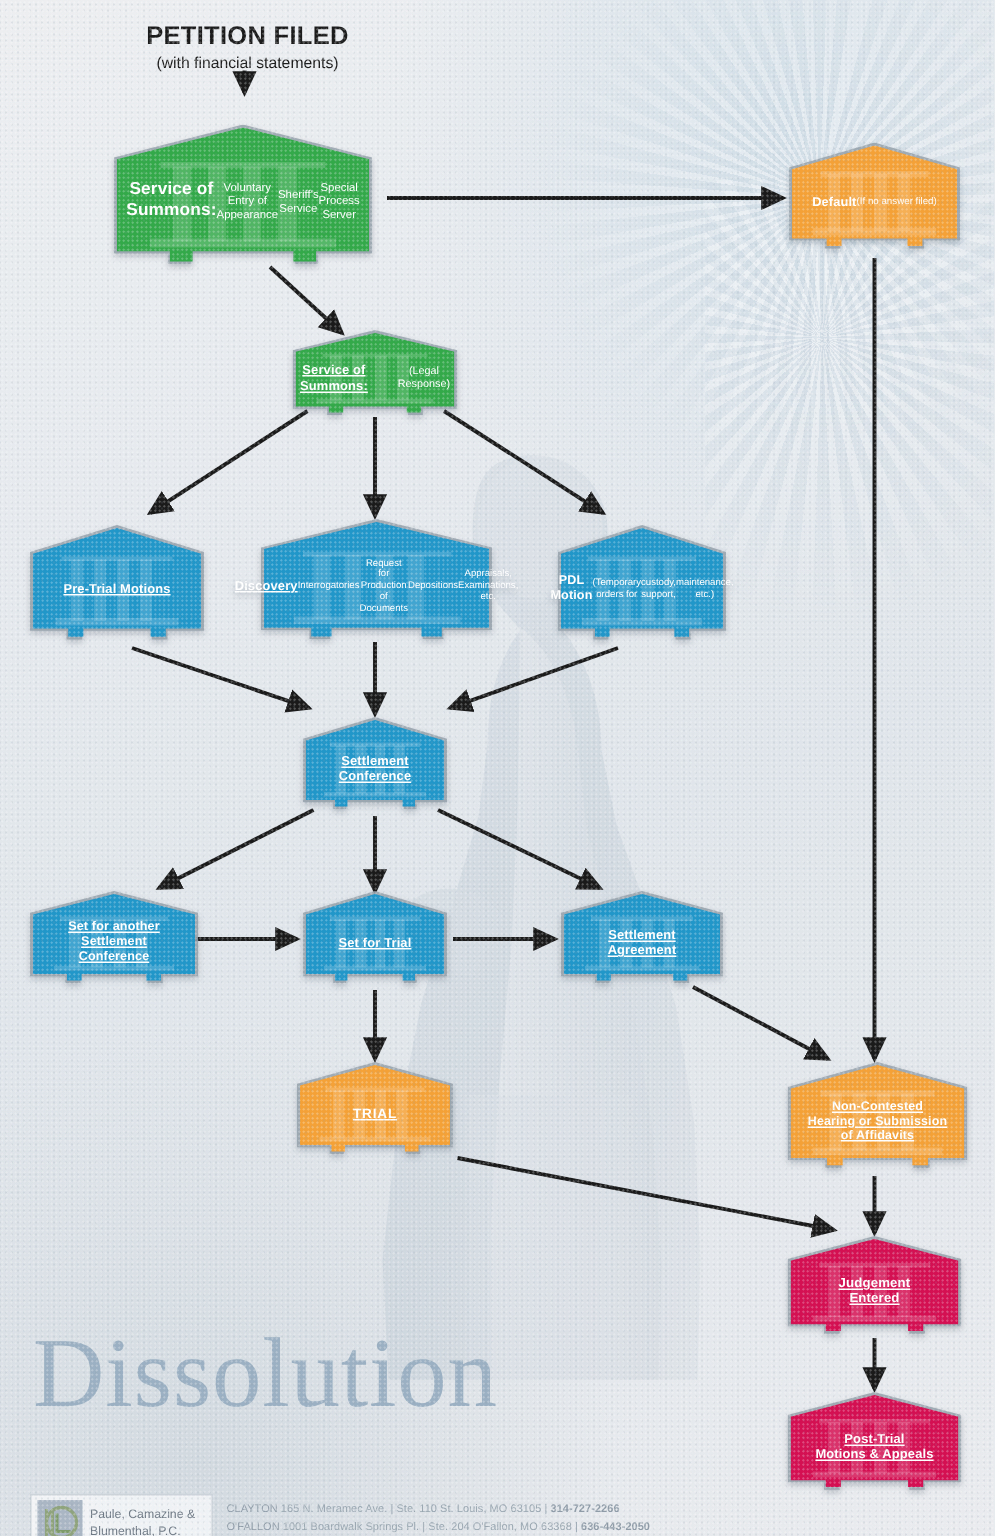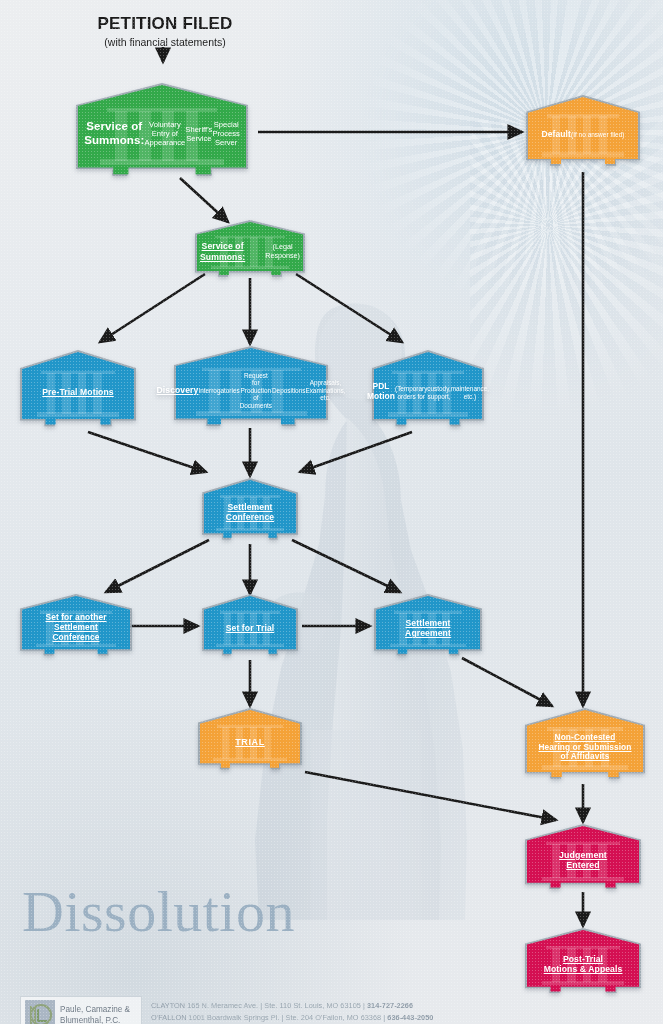--- a/index.html
+++ b/index.html
@@ -107,21 +107,21 @@
   
   #hdr{position:absolute;left:0;top:14px;width:330px;text-align:center;}
   #hdr .h1{font-size:17px;font-weight:bold;color:#1b1b1b;letter-spacing:.2px;}
   #hdr .h2{font-size:10.5px;color:#1b1b1b;margin-top:2px;}
 
   
   #arrows{position:absolute;inset:0;pointer-events:none;}
 
   
   #brand{position:absolute;left:22px;top:884px;}
-  #brand .b1{font-family:"Liberation Serif",serif;font-size:58px;line-height:.98;
+  #brand .b1{font-family:"Liberation Serif",serif;font-size:66px;line-height:.98;
     color:#9bb0c2;letter-spacing:.5px;}
   #brand .b2{font-family:"Liberation Serif",serif;font-size:26px;line-height:1.1;
     color:#9bb0c2;margin-top:2px;letter-spacing:.3px;}
 
   #footer{position:absolute;left:20px;top:996px;display:flex;align-items:flex-start;gap:9px;}
   #logo{width:122px;height:38px;background:rgba(255,255,255,.62);
     border:1px solid rgba(170,182,192,.5);display:flex;align-items:center;gap:5px;padding:2px 4px;
     box-sizing:border-box;}
   #logo .mark{width:30px;height:30px;flex:0 0 30px;background:#aab6c4;position:relative;overflow:hidden;}
   #logo .firm{font-size:8.2px;line-height:1.35;color:#6d7884;font-family:"Liberation Sans",sans-serif;}

